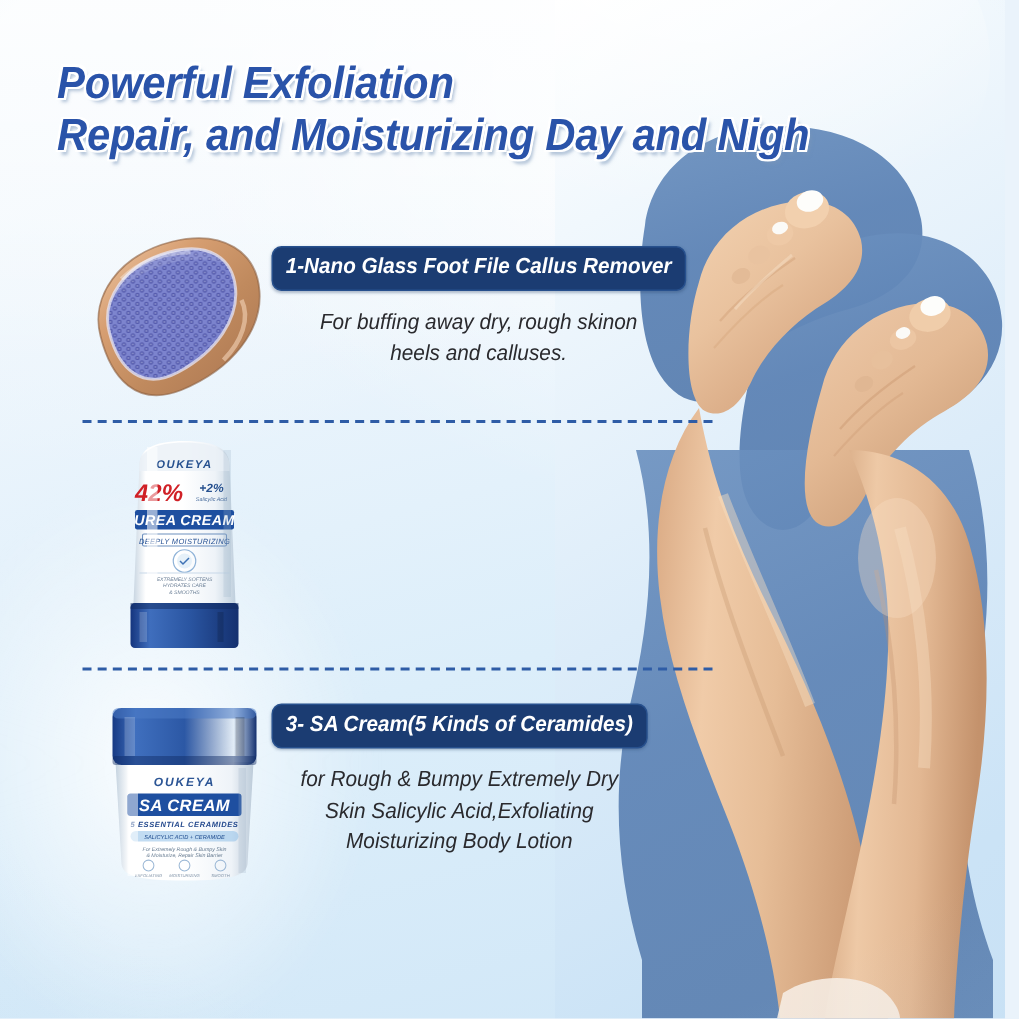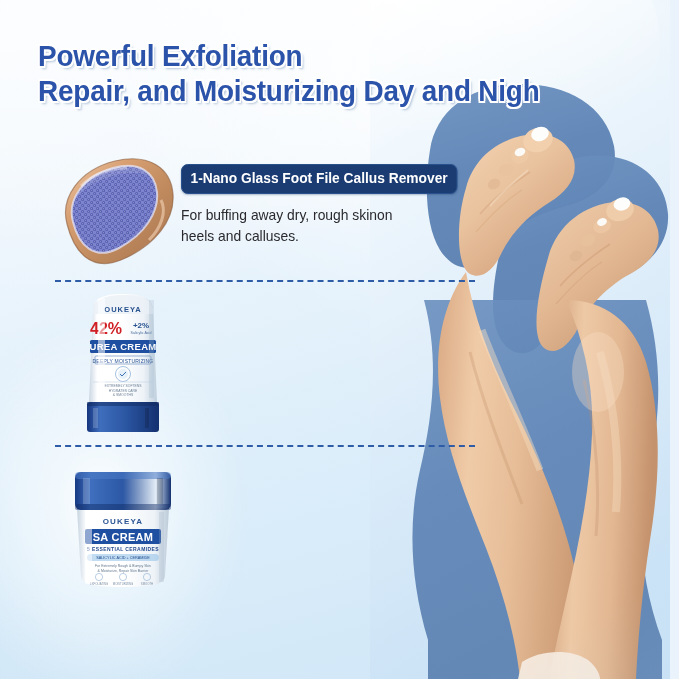--- a/index.html
+++ b/index.html
@@ -8,20 +8,21 @@
     font-family:"Liberation Sans", sans-serif;
     background:#eaf3fb;
     overflow:hidden;
     position:relative;
   }
 
   #stage {
     position:absolute; inset:0;
     width:670px; height:679px;
     overflow:hidden;
+    font-style:italic;
   }
 
   
   .bg-base {
     position:absolute; inset:0;
     background:
       radial-gradient(120% 80% at 82% 8%, #ffffff 0%, rgba(255,255,255,0) 55%),
       radial-gradient(90% 70% at 10% 4%, #f4f9fd 0%, rgba(244,249,253,0) 60%),
       linear-gradient(165deg,#f7fbfe 0%, #eaf4fc 34%, #dceefa 62%, #cfe6f7 100%);
   }
@@ -62,21 +63,21 @@
     z-index:6;
   }
   .headline .l { display:block; white-space:nowrap; }
 
   
   .block { position:absolute; z-index:5; }
   .block .media {
     position:absolute; left:0; top:0;
     display:flex; align-items:center; justify-content:flex-end;
   }
-  .block .copy { position:absolute; }
+  .block .copy { position:absolute;text-align:center; }
 
   .badge {
     display:inline-block;
     background:#1b3c72;
     border:1px solid #27508d;
     border-radius:7px;
     color:#ffffff;
     font-weight:bold;
     font-size:14.5px;
     line-height:15px;
@@ -399,15 +400,23 @@
         <circle cx="84" cy="113" r="3.6" fill="none" stroke="#9db9d6" stroke-width=".7"></circle>
         <text x="36" y="120.5" font-family="Liberation Sans, sans-serif" font-size="2.8" fill="#7d90a5" text-anchor="middle">EXFOLIATING</text>
         <text x="60" y="120.5" font-family="Liberation Sans, sans-serif" font-size="2.8" fill="#7d90a5" text-anchor="middle">MOISTURIZING</text>
         <text x="84" y="120.5" font-family="Liberation Sans, sans-serif" font-size="2.8" fill="#7d90a5" text-anchor="middle">SMOOTH</text>
 
         <rect x="22" y="46" width="7" height="74" fill="#ffffff" opacity=".5"></rect>
         <rect x="96" y="48" width="5" height="70" fill="#9fb4c7" opacity=".25"></rect>
       </svg>
     </div>
 
+    <div class="copy" style="left:181px; top:14px;">
+      <div class="badge">3- SA Cream(5 Kinds of Ceramides)</div>
+      <div class="desc">
+        <span>for Rough &amp; Bumpy Extremely Dry</span>
+        <span>Skin Salicylic Acid,Exfoliating</span>
+        <span>Moisturizing Body Lotion</span>
+      </div>
+    </div>
   </div>
 
 </div>
 
 </body></html>

